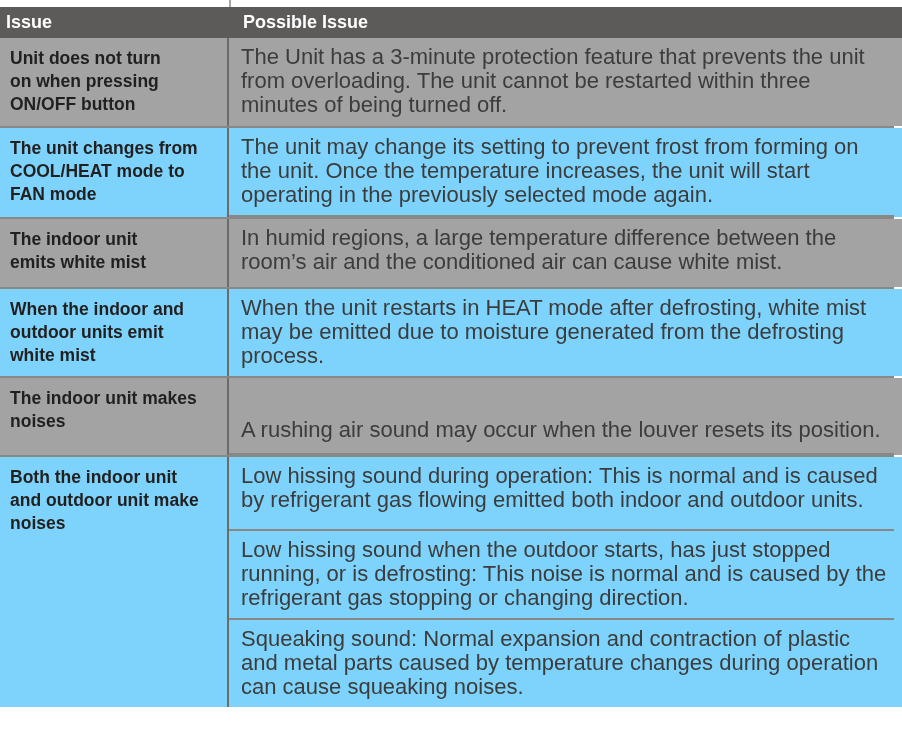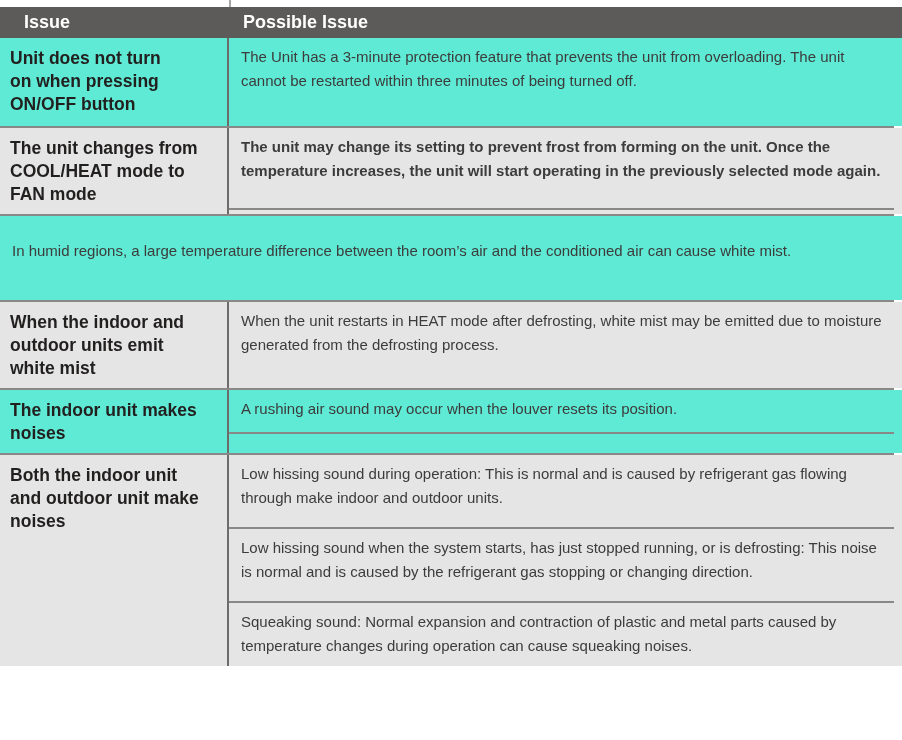--- a/index.html
+++ b/index.html
@@ -32,71 +32,71 @@
     display: flex;
     height: 31px;
     background: #5d5b59;
     color: #ffffff;
     font-weight: bold;
     font-size: 18px;
     align-items: center;
   }
   .thead .h-issue {
     width: 231px;
-    padding-left: 24px;
+    padding-left: 6px;
   }
   .thead .h-causes {
     flex: 1;
     padding-left: 12px;
   }
   .row {
     display: flex;
-    background: #5eead4;
+    background: #a3a3a3;
   }
   .row.alt {
-    background: #e5e5e5;
+    background: #7dd3fc;
   }
   .cell-issue {
     width: 229px;
     border-right: 2px solid #6e6c6a;
     padding: 9px 8px 8px 10px;
     font-weight: bold;
     font-size: 17.5px;
     line-height: 23px;
     color: #221f1f;
     white-space: pre-line;
   }
   .cell-causes {
     flex: 1;
     display: flex;
     flex-direction: column;
   }
   .cause {
     padding: 7px 14px 8px 12px;
-    font-size: 15px;
+    font-size: 22px;
     line-height: 24px;
     color: #3c3c3c;
   }
   .sub-divider {
     height: 2px;
     background: #8a8886;
     margin-right: 8px;
   }
   .row-divider {
     height: 2px;
     background: #8a8886;
     margin-right: 8px;
   }
   
   .r0 .cell-causes { min-height: 88px; }
-  .r1 .c0 { min-height: 80px; font-weight: bold; }
+  .r1 .c0 { min-height: 80px; }
   .r1 .c1 { min-height: 78px; }
-  .r2 .cell-causes { min-height: 68px; margin-top: 16px; }
+  .r2 .cell-causes { min-height: 68px; }
   .r3 .cell-causes { min-height: 74px; }
-  .r4 .c0 { min-height: 42px; }
+  .r4 .c0 { min-height: 42px; margin-top: 33px; }
   .r4 .c1 { min-height: 58px; }
   .r5 .c0 { min-height: 72px; }
   .r5 .c1 { min-height: 72px; }
   .r5 .c2 { min-height: 50px; }
 </style>
 </head>
 <body>
 
 <div class="page">
 
@@ -124,20 +124,22 @@
 COOL/HEAT mode to
 FAN mode</div>
     <div class="cell-causes">
       <div class="cause c0">The unit may change its setting to prevent frost from forming on the unit. Once the temperature increases, the unit will start operating in the previously selected mode again.</div>
       <div class="sub-divider"></div>
     </div>
   </div>
   <div class="row-divider"></div>
 
   <div class="row r2">
+    <div class="cell-issue">The indoor unit
+emits white mist</div>
     <div class="cell-causes">
       <div class="cause c0">In humid regions, a large temperature difference between the room’s air and the conditioned air can cause white mist.</div>
     </div>
   </div>
   <div class="row-divider"></div>
 
   <div class="row alt r3">
     <div class="cell-issue">When the indoor and
 outdoor units emit
 white mist</div>
@@ -155,21 +157,21 @@
       <div class="sub-divider"></div>
     </div>
   </div>
   <div class="row-divider"></div>
 
   <div class="row alt r5">
     <div class="cell-issue">Both the indoor unit
 and outdoor unit make
 noises</div>
     <div class="cell-causes">
-      <div class="cause c0">Low hissing sound during operation: This is normal and is  caused by refrigerant gas flowing through make indoor and outdoor units.</div>
+      <div class="cause c0">Low hissing sound during operation: This is normal and is  caused by refrigerant gas flowing emitted both indoor and outdoor units.</div>
       <div class="sub-divider"></div>
-      <div class="cause c1">Low hissing sound when the system starts, has just stopped running, or is defrosting: This noise is normal and is caused by the refrigerant gas stopping or changing direction.</div>
+      <div class="cause c1">Low hissing sound when the outdoor starts, has just stopped running, or is defrosting: This noise is normal and is caused by the refrigerant gas stopping or changing direction.</div>
       <div class="sub-divider"></div>
       <div class="cause c2">Squeaking sound: Normal expansion and contraction of  plastic and metal parts caused by temperature changes during operation can cause squeaking noises.</div>
     </div>
   </div>
 
 </div>
 
 </body></html>

